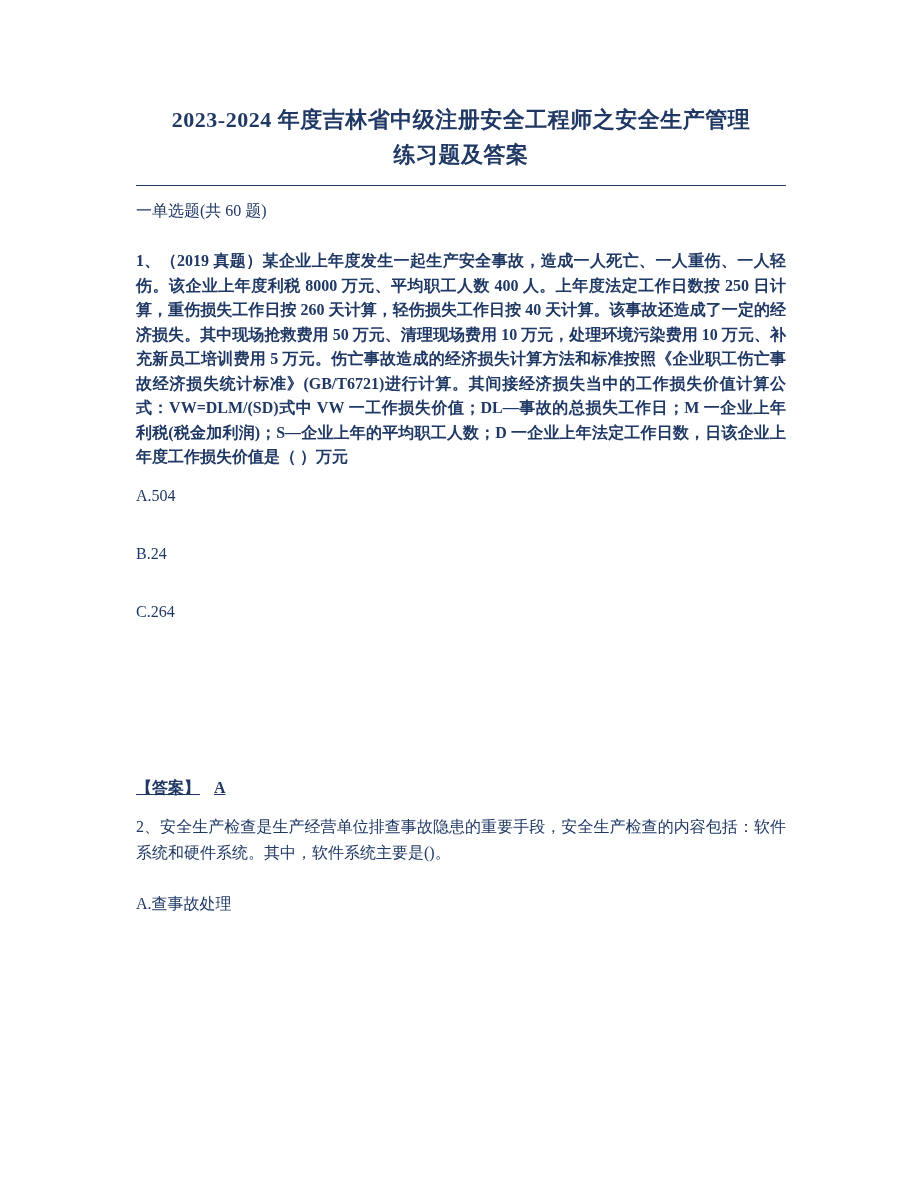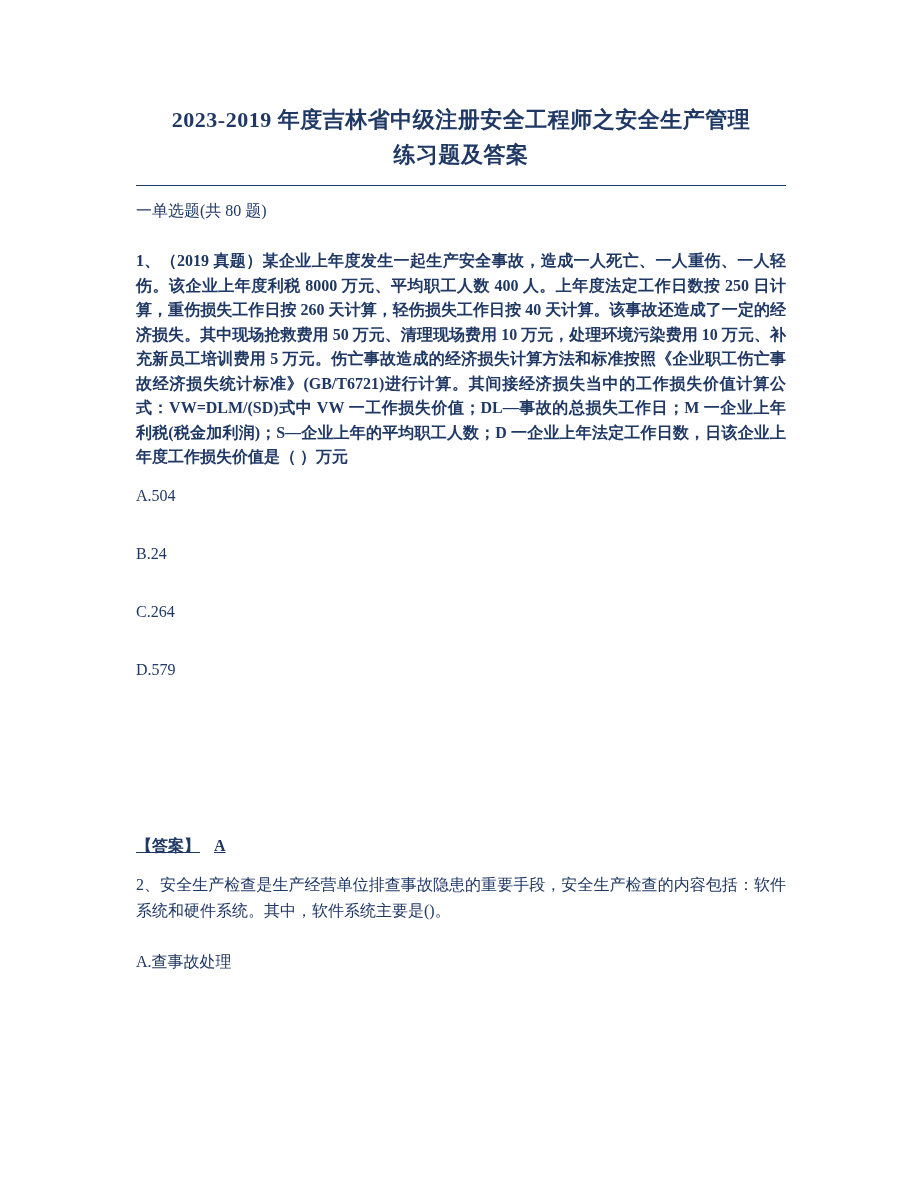--- a/index.html
+++ b/index.html
@@ -77,35 +77,34 @@
     font-size: 16px;
     line-height: 20px;
   }
 </style>
 </head>
 <body>
 
 <div class="page">
 
   <h1 class="title">
-    <span>2023-2019 年度吉林省中级注册安全工程师之安全生产管理</span><br>
+    <span>2023-2024 年度吉林省中级注册安全工程师之安全生产管理</span><br>
     <span>练习题及答案</span>
   </h1>
 
   <hr class="divider">
 
-  <div class="section-header">一单选题(共 80 题)</div>
+  <div class="section-header">一单选题(共 60 题)</div>
 
   <div class="question-1">1、（2019 真题）某企业上年度发生一起生产安全事故，造成一人死亡、一人重伤、一人轻伤。该企业上年度利税 8000 万元、平均职工人数 400 人。上年度法定工作日数按 250 日计算，重伤损失工作日按 260 天计算，轻伤损失工作日按 40 天计算。该事故还造成了一定的经济损失。其中现场抢救费用 50 万元、清理现场费用 10 万元，处理环境污染费用 10 万元、补充新员工培训费用 5 万元。伤亡事故造成的经济损失计算方法和标准按照《企业职工伤亡事故经济损失统计标准》(GB/T6721)进行计算。其间接经济损失当中的工作损失价值计算公式：VW=DLM/(SD)式中 VW 一工作损失价值；DL—事故的总损失工作日；M 一企业上年利税(税金加利润)；S—企业上年的平均职工人数；D 一企业上年法定工作日数，日该企业上年度工作损失价值是（  ）万元</div>
 
   <div class="options">
     <div class="option">A.504</div>
     <div class="option">B.24</div>
     <div class="option">C.264</div>
-    <div class="option">D.579</div>
   </div>
 
   <div class="answer-row">
     <span class="answer-label">【答案】</span><span class="answer-value">A</span>
   </div>
 
   <div class="question-2">
     <span class="b">2、安全生产检查是生产经营单位排查事故隐患的重要手段，安全生产检查的内容包括：</span><span class="n">软件系统和硬件系统。其中，</span><span class="b">软件系统主要是()。</span>
   </div>
 

